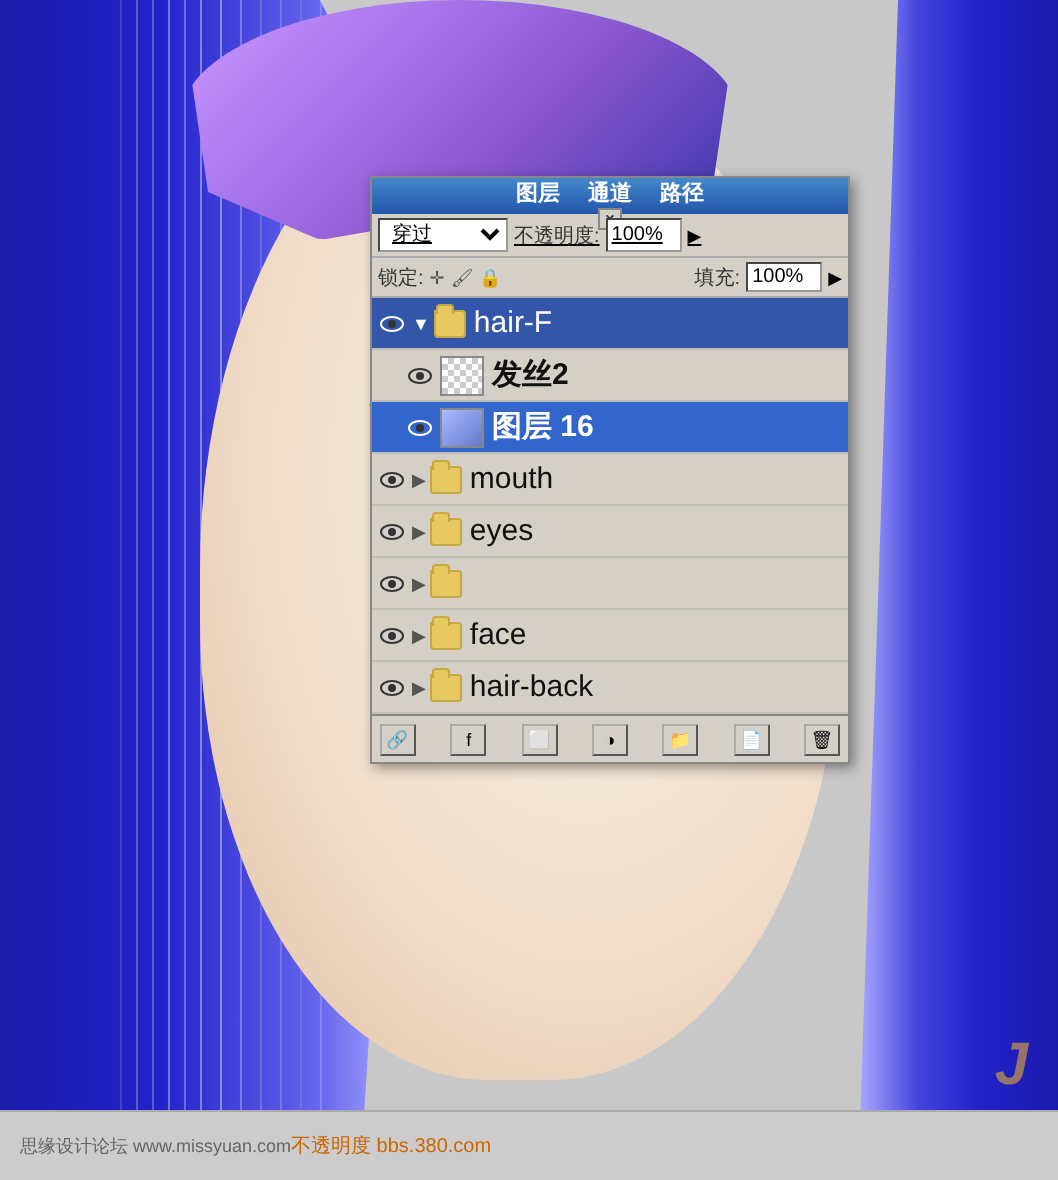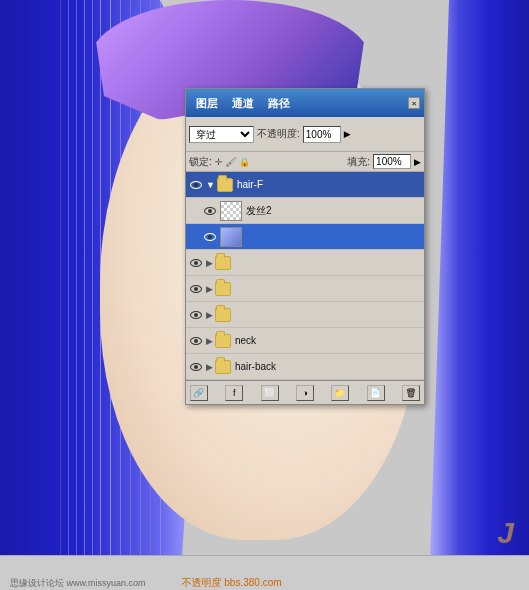--- a/index.html
+++ b/index.html
@@ -107,23 +107,22 @@
 
     
     .watermark-bar {
       position: absolute;
       bottom: 0; left: 0;
       width: 529px;
       height: 35px;
       background: #cccccc;
       border-top: 1px solid #aaa;
       display: flex;
-      align-items: flex-end;
+      align-items: center;
       padding: 0 10px;
-      gap: 36px;
     }
     .watermark-left {
       color: #666;
       font-size: 9px;
     }
     .watermark-center {
       flex: 1;
       text-align: center;
       color: #cc3333;
       font-size: 11px;
@@ -141,27 +140,28 @@
       width: 240px;
       background: #d4d0c8;
       border: 1px solid #888;
       box-shadow: 2px 2px 6px rgba(0,0,0,0.4);
     }
 
     
     .ps-titlebar {
       background: linear-gradient(to bottom, #4488cc, #2255aa);
       color: white;
-      padding: 14px 4px;
+      padding: 0 4px;
       display: flex;
       align-items: center;
       justify-content: space-between;
       height: 18px;
       font-size: 11px;
       font-weight: bold;
+      flex-direction: column;
     }
     .ps-titlebar-tabs {
       display: flex;
       gap: 2px;
     }
     .ps-tab {
       padding: 0 6px;
       font-size: 11px;
       color: white;
       cursor: pointer;
@@ -179,21 +179,22 @@
       color: #333;
     }
 
     
     .ps-toolbar1 {
       display: flex;
       align-items: center;
       padding: 2px 3px;
       gap: 3px;
       border-bottom: 1px solid #aaa;
-      height: 35px;
+      height: 22px;
+      text-decoration: underline;
     }
     .ps-select {
       height: 17px;
       font-size: 10px;
       background: white;
       border: 1px inset #999;
       padding: 0 2px;
       width: 65px;
     }
     .ps-label {
@@ -296,21 +297,21 @@
       top: -4px; left: 0;
       width: 7px;
       height: 4px;
       background: #e8c860;
       border: 1px solid #c8a840;
       border-bottom: none;
       border-radius: 2px 2px 0 0;
     }
 
     .layer-name {
-      font-size: 10px;
+      font-size: 15px;
       color: #111;
       flex: 1;
     }
 
     
     .thumb-checker {
       background-image:
         linear-gradient(45deg, #ccc 25%, transparent 25%),
         linear-gradient(-45deg, #ccc 25%, transparent 25%),
         linear-gradient(45deg, transparent 75%, #ccc 75%),
@@ -340,21 +341,21 @@
       background: #d4d0c8;
       border: 1px outset #aaa;
       cursor: pointer;
       display: flex;
       align-items: center;
       justify-content: center;
       font-size: 9px;
     }
 
     
-    .indent-1 { padding-left: 16px; }
+    .indent-1 { padding-left: 16px; font-weight: bold; }
 
     
     .eye-shape {
       width: 12px;
       height: 8px;
       border: 1.5px solid #333;
       border-radius: 50%;
       position: relative;
       display: flex;
       align-items: center;
@@ -485,53 +486,56 @@
       <div class="layer-thumb thumb-checker"></div>
       <span class="layer-name">发丝2</span>
     </div>
 
 
     <div class="layer-item indent-1 selected">
       <div class="layer-eye">
         <div class="eye-shape" style="border-color:white;"></div>
       </div>
       <div class="layer-thumb thumb-blue"></div>
+      <span class="layer-name">图层 16</span>
     </div>
 
     <div class="layer-item">
       <div class="layer-eye">
         <div class="eye-shape"></div>
       </div>
       <span style="font-size:9px; color:#555; margin-right:2px;">▶</span>
       <div class="layer-folder-icon"></div>
+      <span class="layer-name">mouth</span>
     </div>
 
     <div class="layer-item">
       <div class="layer-eye">
         <div class="eye-shape"></div>
       </div>
       <span style="font-size:9px; color:#555; margin-right:2px;">▶</span>
       <div class="layer-folder-icon"></div>
+      <span class="layer-name">eyes</span>
     </div>
 
     <div class="layer-item">
       <div class="layer-eye">
         <div class="eye-shape"></div>
       </div>
       <span style="font-size:9px; color:#555; margin-right:2px;">▶</span>
       <div class="layer-folder-icon"></div>
     </div>
 
     <div class="layer-item">
       <div class="layer-eye">
         <div class="eye-shape"></div>
       </div>
       <span style="font-size:9px; color:#555; margin-right:2px;">▶</span>
       <div class="layer-folder-icon"></div>
-      <span class="layer-name">neck</span>
+      <span class="layer-name">face</span>
     </div>
 
     <div class="layer-item">
       <div class="layer-eye">
         <div class="eye-shape"></div>
       </div>
       <span style="font-size:9px; color:#555; margin-right:2px;">▶</span>
       <div class="layer-folder-icon"></div>
       <span class="layer-name">hair-back</span>
     </div>

